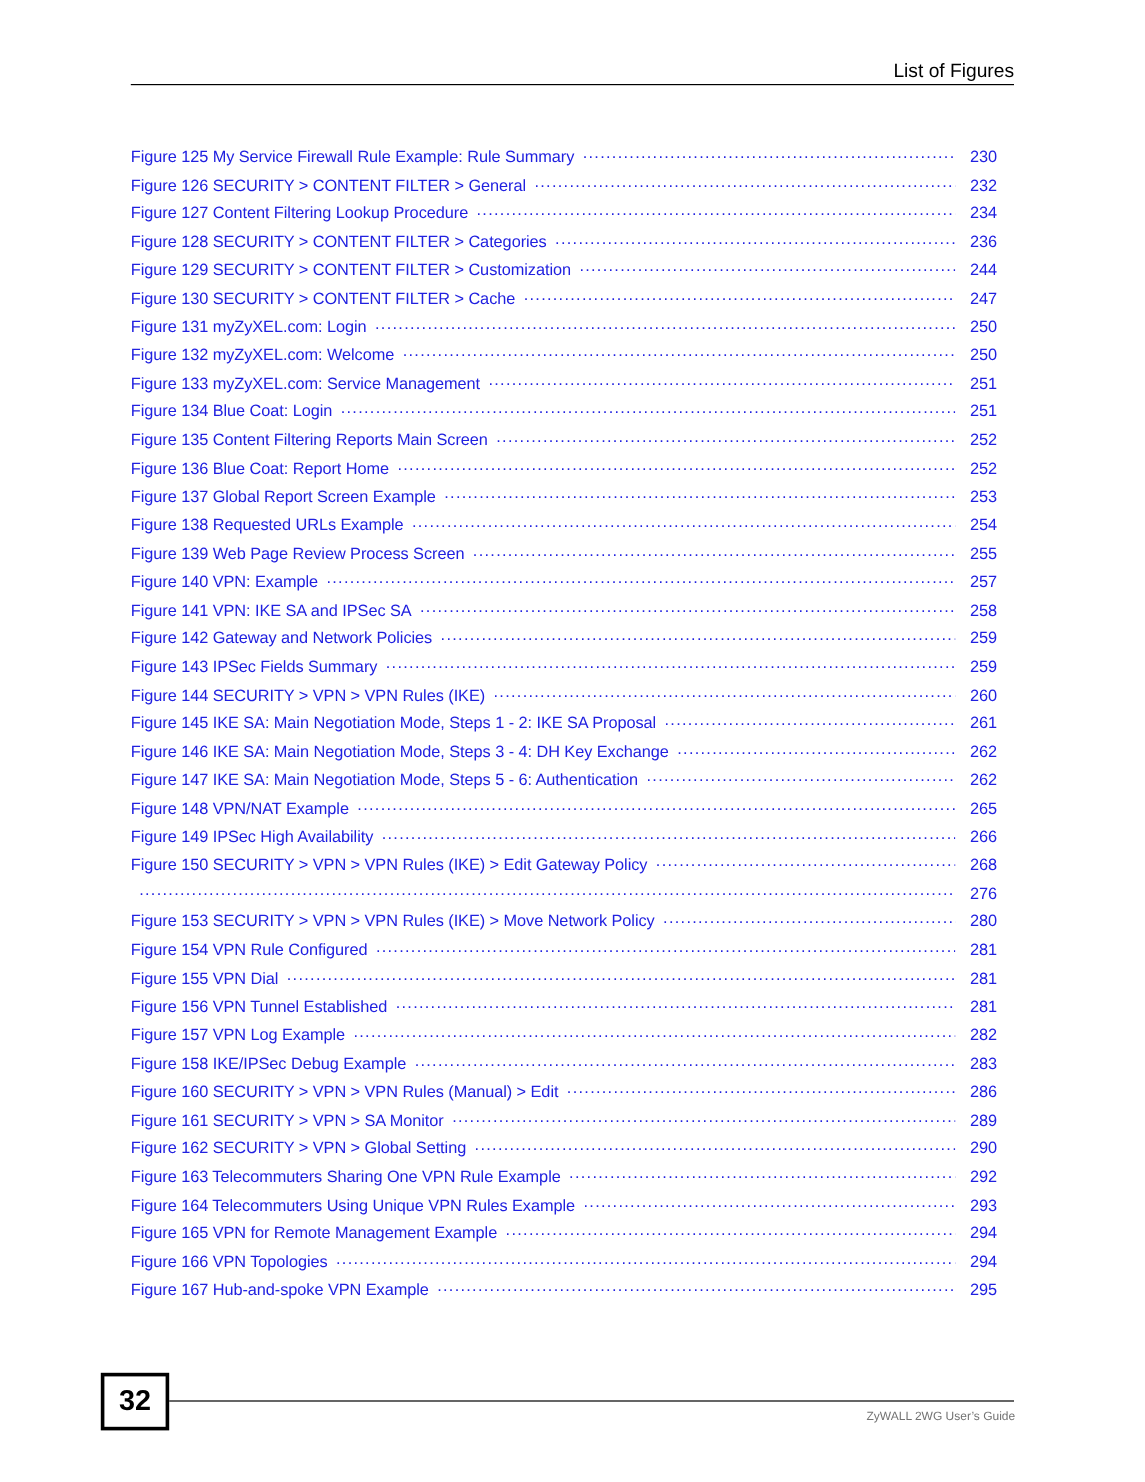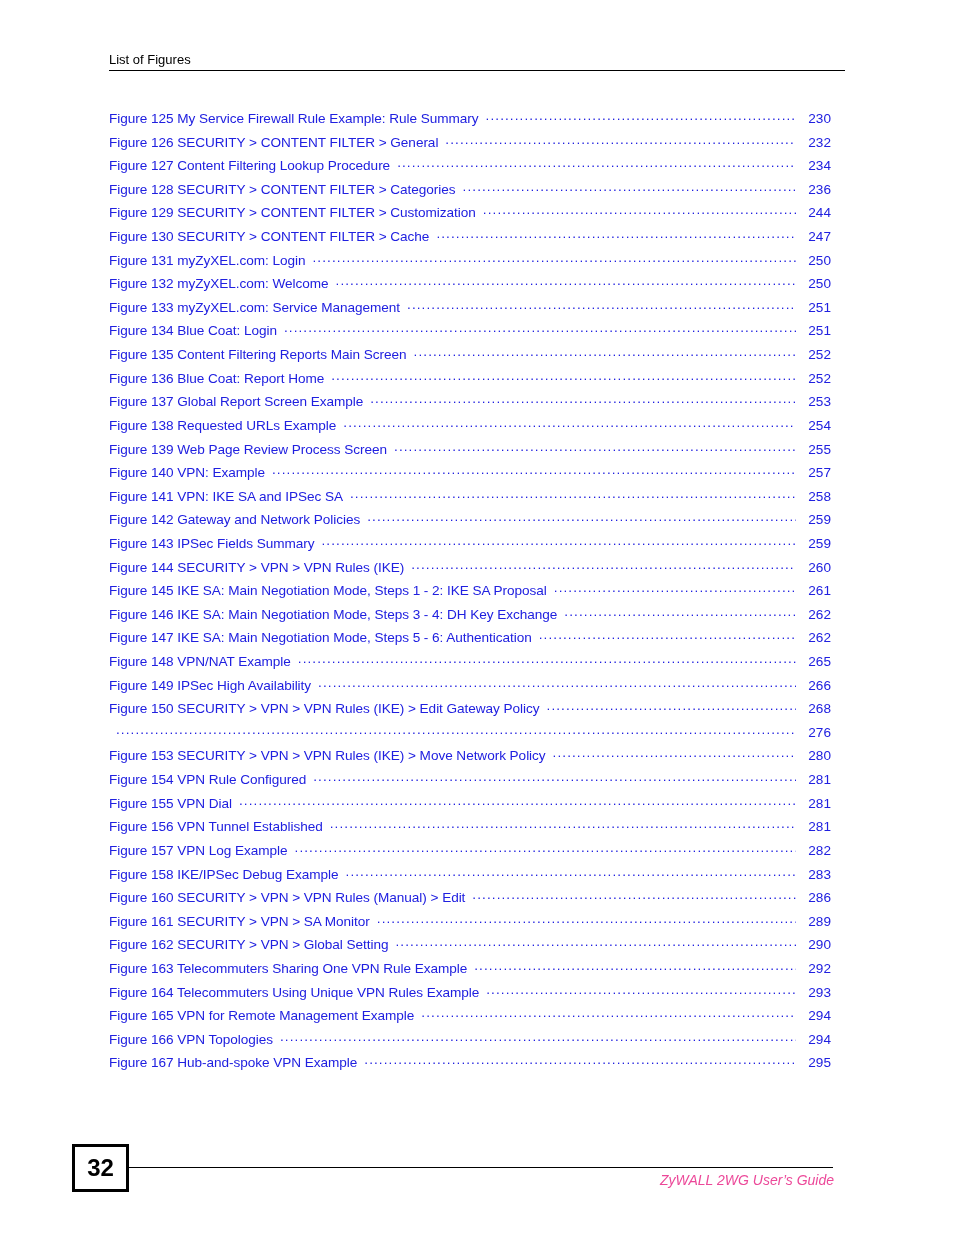--- a/index.html
+++ b/index.html
@@ -21,36 +21,37 @@
   }
 
   
   .page-header {
     position: absolute;
     left: 109px;
     top: 51px;
     width: 736px;
   }
   .page-header .header-title {
-    font-size: 13px;
+    font-size: 16px;
     color: #000000;
     line-height: 17px;
     padding-bottom: 2px;
     white-space: nowrap;
+    text-align: right;
   }
   .page-header .header-rule {
     border-bottom: 1.6px solid #000000;
     width: 736px;
   }
 
   
   .toc {
     position: absolute;
     left: 109px;
-    top: 110px;
+    top: 122px;
     width: 722px;
   }
   .toc-entry {
     display: flex;
     align-items: baseline;
     width: 100%;
     height: 23.62px;
     font-size: 13.6px;
     color: #2020e0;
     white-space: nowrap;
@@ -85,21 +86,21 @@
   }
   .entry-page {
     flex: 0 0 auto;
     text-align: right;
     min-width: 30px;
   }
 
   
   .page-footer {
     position: absolute;
-    left: 72px;
+    left: 84px;
     top: 1144px;
     width: 762px;
     height: 60px;
   }
   .footer-pagebox {
     position: absolute;
     left: 0;
     top: 0;
     width: 57px;
     height: 48px;
@@ -119,25 +120,24 @@
     position: absolute;
     left: 57px;
     top: 23px;
     width: 704px;
     border-bottom: 1.5px solid #000000;
   }
   .footer-guide {
     position: absolute;
     right: 0;
     top: 28px;
-    font-size: 14px;
-    color: #ec4899;
+    font-size: 10px;
+    color: #737373;
     white-space: nowrap;
     line-height: 17px;
-    font-style: italic;
   }
 </style>
 </head>
 <body>
 
 <div class="page">
 
   <div class="page-header">
     <div class="header-title">List of Figures</div>
     <div class="header-rule"></div>

